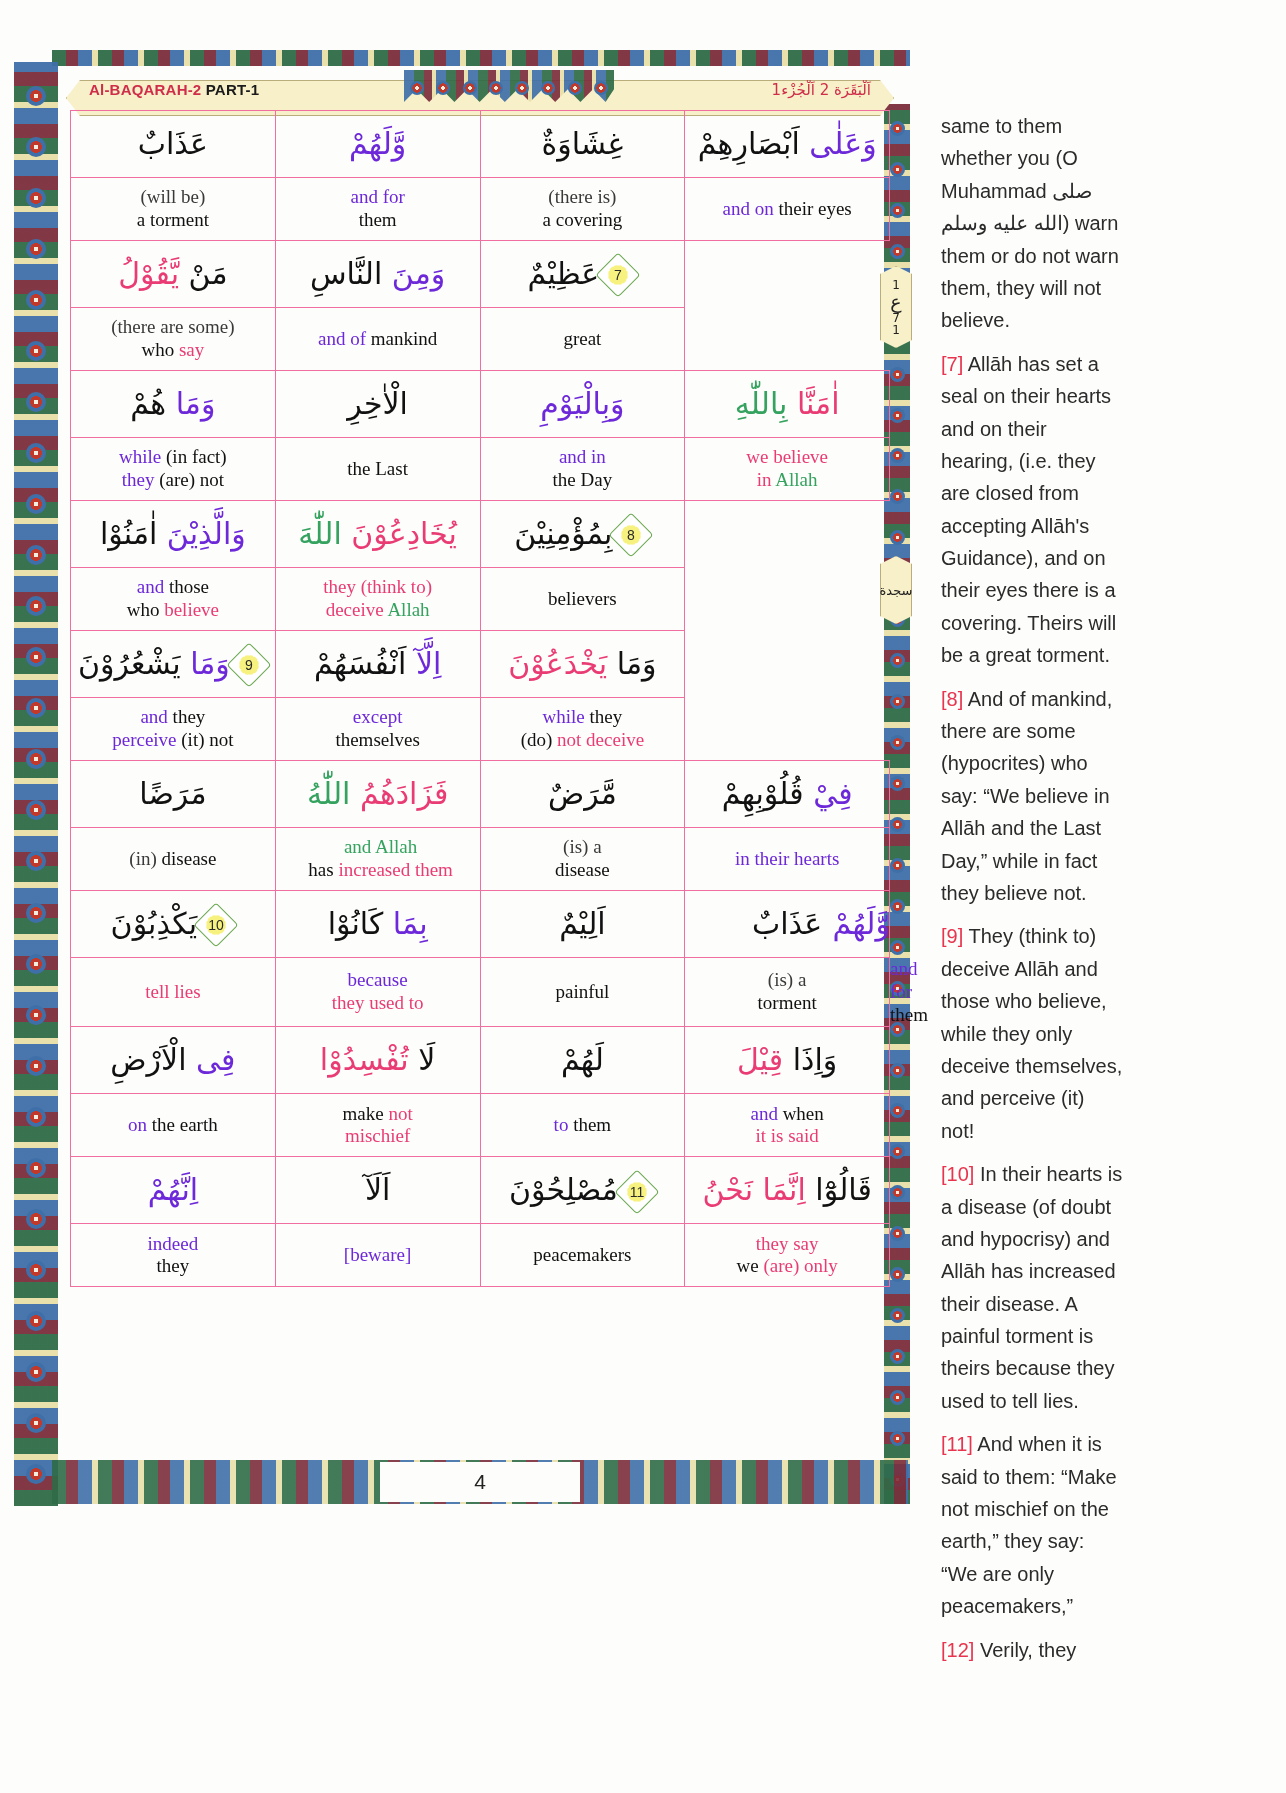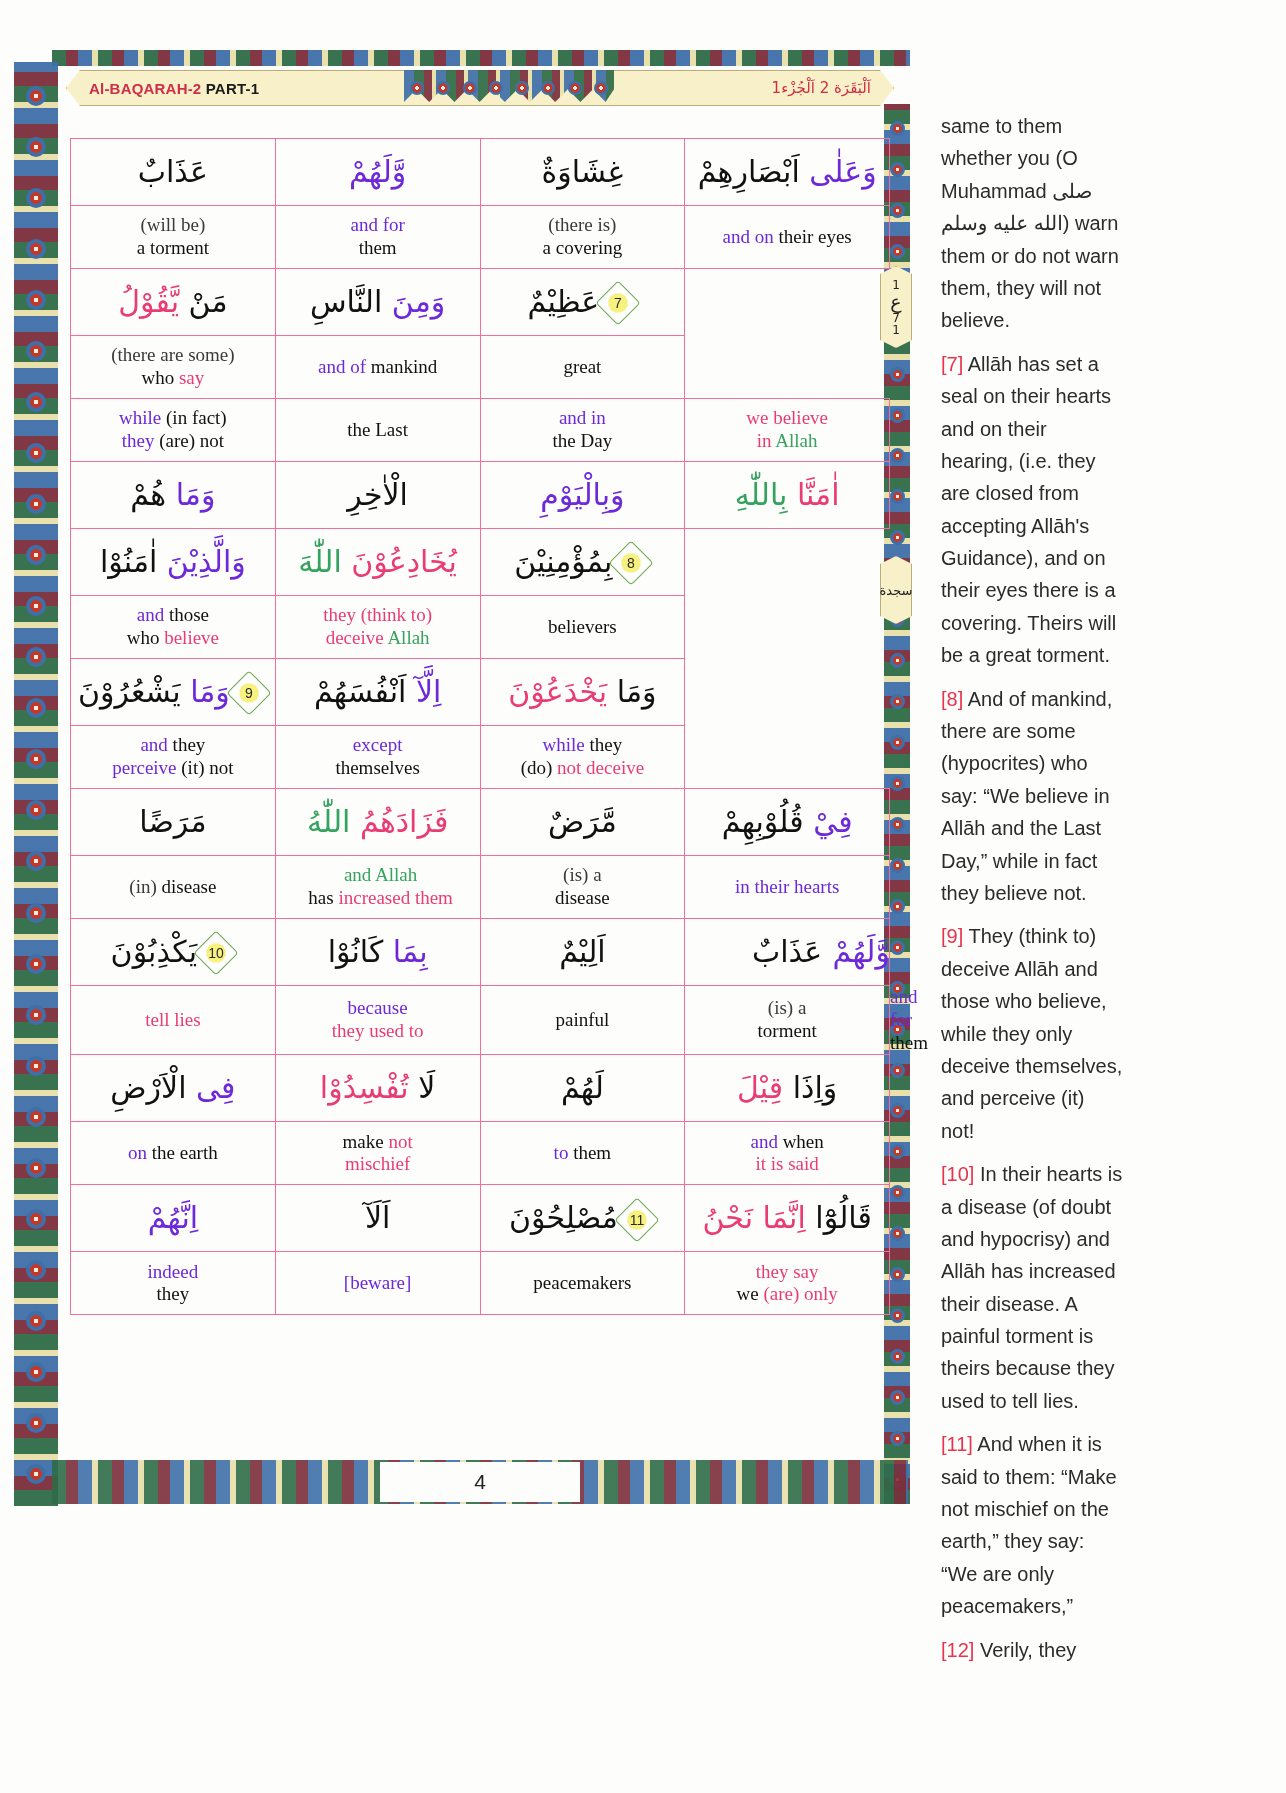--- a/index.html
+++ b/index.html
@@ -4,24 +4,24 @@
 <style>
   html,body{margin:0;padding:0;background:#ffffff;}
   body{width:1286px;height:1793px;position:relative;overflow:hidden;
        font-family:"Liberation Serif",serif;}
 
   
   #page{position:absolute;inset:0;background:#fdfdfb;}
 
   
   #header-band{
-    position:absolute;left:66px;top:70px;width:828px;height:36px;
+    position:absolute;left:66px;top:80px;width:828px;height:36px;
     background:#f7f0c8;border:1px solid #b9ad7c;
     clip-path:polygon(14px 0,calc(100% - 14px) 0,100% 50%,calc(100% - 14px) 100%,14px 100%,0 50%);
-    display:flex;align-items:center;justify-content:space-between;
+    display:flex;align-items:flex-start;justify-content:space-between;
     padding:0 22px;box-sizing:border-box;
   }
   #header-left{font-family:"Liberation Sans",sans-serif;font-weight:bold;
      font-size:15px;letter-spacing:.2px;white-space:nowrap;}
   #header-left .sura{color:#cf2d4a;}
   #header-left .part{color:#1b1b1b;}
   #header-right{font-size:15px;color:#cf2d4a;white-space:nowrap;direction:rtl;
      font-family:"DejaVu Sans",sans-serif;}
   
   #header-orn{
@@ -34,21 +34,21 @@
        18% 60%,12% 100%,6% 60%,0 100%);
   }
   #header-orn-dots{position:absolute;left:404px;top:76px;width:210px;height:24px;
      display:flex;justify-content:space-around;align-items:center;}
   #header-orn-dots i{width:14px;height:14px;border-radius:50%;
      background:radial-gradient(circle,#f3eee0 0 20%,#c0392b 20% 46%,#3f6fa8 46% 76%,#2e6b46 76% 100%);}
 
   
   #wbw{
     position:absolute;left:70px;top:110px;width:820px;
-    border-collapse:collapse;table-layout:fixed;margin-top:28px;
+    border-collapse:collapse;table-layout:fixed;
   }
   #wbw td{
     border:1px solid #f06fa0;
     text-align:center;vertical-align:middle;
     padding:0;
   }
   td.ar{
     height:66px;font-family:"DejaVu Sans","Liberation Sans",sans-serif;
     font-size:30px;direction:rtl;white-space:nowrap;line-height:1.15;
     padding:2px 6px;
@@ -265,30 +265,30 @@
           <td class="ar" style="width: 33.3333%;"><span class="c-black">مَنْ</span> <span class="c-pink">يَّقُوْلُ</span></td>
           <td class="ar" style="width: 33.3333%;"><span class="c-blue">وَمِنَ</span> <span class="c-black">النَّاسِ</span></td>
           <td class="ar" style="width: 33.3333%;"><span class="ayah"><span>7</span></span><span class="c-black">عَظِيْمٌ</span></td>
         </tr>
         <tr>
           <td class="en" style="width: 33.3333%;"><span class="c-grey">(there are some)</span><br><span class="c-black">who</span> <span class="c-pink">say</span></td>
           <td class="en" style="width: 33.3333%;"><span class="c-blue">and of</span> <span class="c-black">mankind</span></td>
           <td class="en" style="width: 33.3333%;"><span class="c-black">great</span></td>
         </tr>
         <tr>
+          <td class="ar" style="width: 25%;"><span class="c-blue">وَمَا</span> <span class="c-black">هُمْ</span></td>
+          <td class="ar" style="width: 25%;"><span class="c-black">الْاٰخِرِ</span></td>
+          <td class="ar" style="width: 25%;"><span class="c-blue">وَبِالْيَوْمِ</span></td>
+          <td class="ar" style="width: 25%;"><span class="c-pink">اٰمَنَّا</span> <span class="c-green">بِاللّٰهِ</span></td>
+        </tr>
+        <tr>
           <td class="en" style="width: 25%;"><span class="c-blue">while</span> <span class="c-black">(in fact)</span><br><span class="c-blue">they</span> <span class="c-black">(are) not</span></td>
           <td class="en" style="width: 25%;"><span class="c-black">the Last</span></td>
           <td class="en" style="width: 25%;"><span class="c-blue">and in</span><br><span class="c-black">the Day</span></td>
           <td class="en" style="width: 25%;"><span class="c-pink">we believe</span><br><span class="c-pink">in</span> <span class="c-green">Allah</span></td>
-        </tr>
-        <tr>
-          <td class="ar" style="width: 25%;"><span class="c-blue">وَمَا</span> <span class="c-black">هُمْ</span></td>
-          <td class="ar" style="width: 25%;"><span class="c-black">الْاٰخِرِ</span></td>
-          <td class="ar" style="width: 25%;"><span class="c-blue">وَبِالْيَوْمِ</span></td>
-          <td class="ar" style="width: 25%;"><span class="c-pink">اٰمَنَّا</span> <span class="c-green">بِاللّٰهِ</span></td>
         </tr>
         <tr>
           <td class="ar" style="width: 33.3333%;"><span class="c-blue">وَالَّذِيْنَ</span> <span class="c-black">اٰمَنُوْا</span></td>
           <td class="ar" style="width: 33.3333%;"><span class="c-pink">يُخَادِعُوْنَ</span> <span class="c-green">اللّٰهَ</span></td>
           <td class="ar" style="width: 33.3333%;"><span class="ayah"><span>8</span></span><span class="c-black">بِمُؤْمِنِيْنَ</span></td>
         </tr>
         <tr>
           <td class="en" style="width: 33.3333%;"><span class="c-blue">and</span> <span class="c-black">those</span><br><span class="c-black">who</span> <span class="c-pink">believe</span></td>
           <td class="en" style="width: 33.3333%;"><span class="c-pink">they (think to)</span><br><span class="c-pink">deceive</span> <span class="c-green">Allah</span></td>
           <td class="en" style="width: 33.3333%;"><span class="c-black">believers</span></td>

